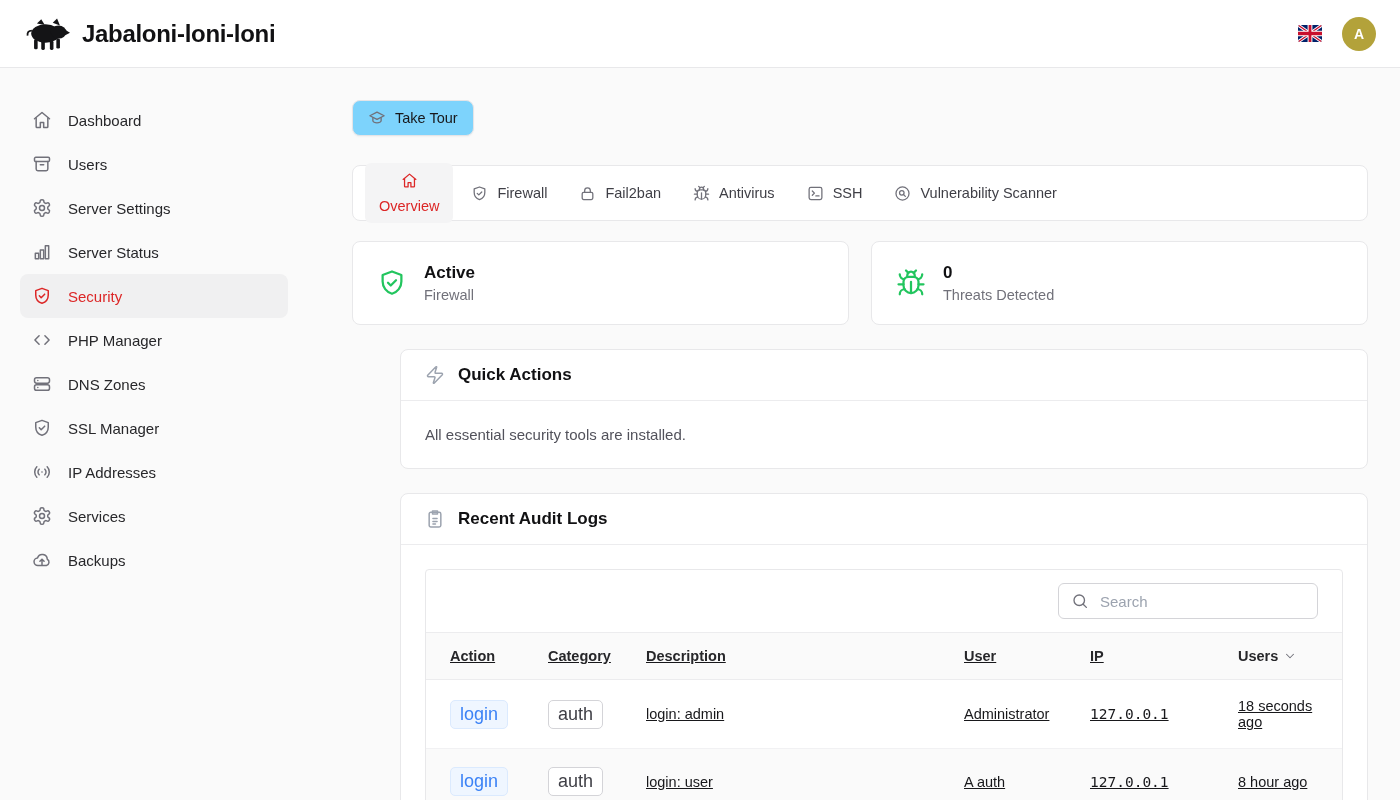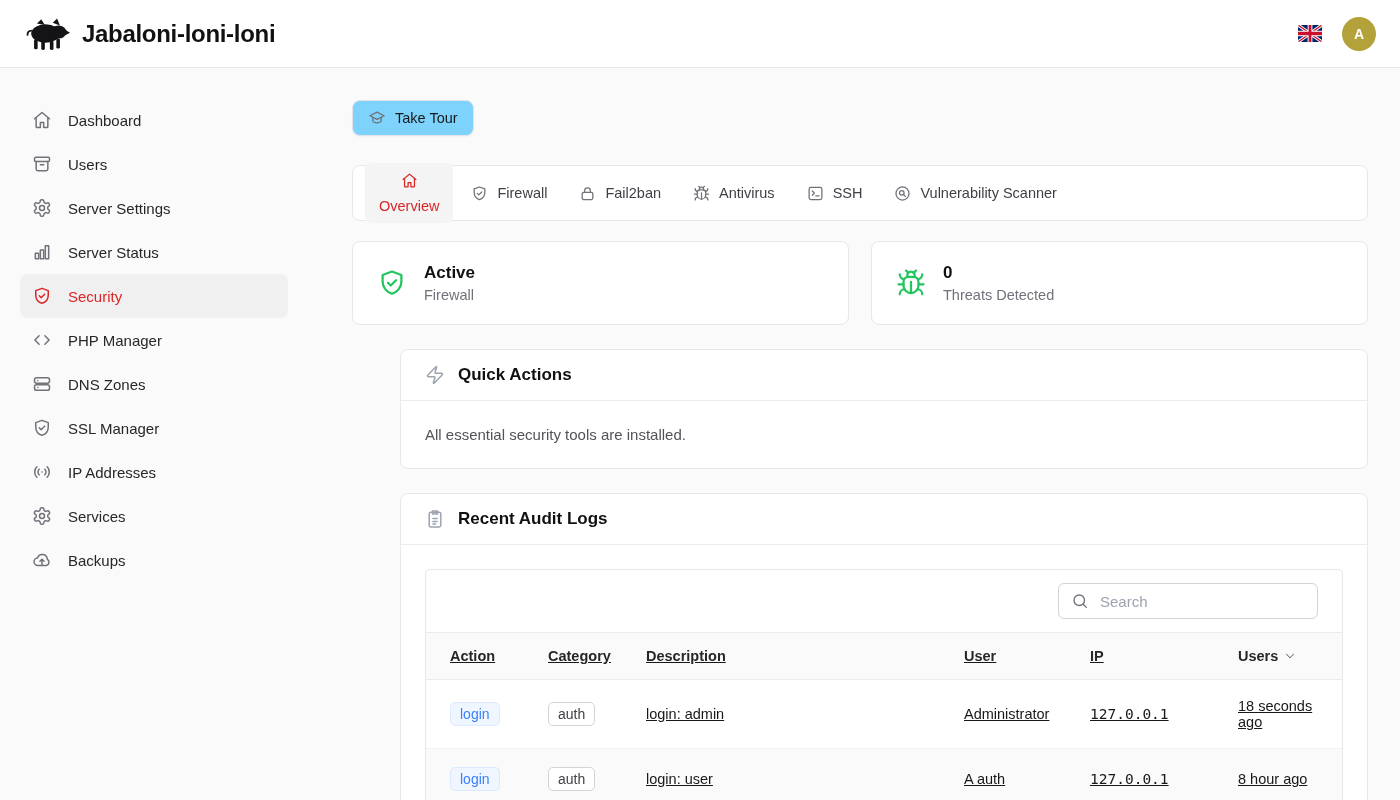--- a/index.html
+++ b/index.html
@@ -107,21 +107,21 @@
     padding:15px 12px; border-top:1px solid #ececee; border-bottom:1px solid #ececee;
   }
   table.audit th:first-child, table.audit td:first-child { padding-left:24px; }
   table.audit td { padding:18px 12px; font-size:14.5px; color:#18181b; border-top:1px solid #f1f1f3; }
   table.audit tbody tr:first-child td { border-top:none; }
   table.audit tbody tr:nth-child(even) { background:#fafafa; }
   .th-sort { display:inline-flex; align-items:center; gap:5px; cursor:pointer; }
   .th-sort .chev { color:#71717a; }
 
   .badge {
-    display:inline-block; padding:3px 9px; border-radius:5px; font-size:14px; cursor:pointer;
+    display:inline-block; padding:3px 9px; border-radius:5px; font-size:18px; cursor:pointer;
   }
   .badge-login { color:#3b82f6; background:#eff6ff; border:1px solid #dbeafe; }
   .badge-auth { color:#3f3f46; background:#ffffff; border:1px solid #d4d4d8; }
   .ip-cell { font-family:"DejaVu Sans Mono", monospace; font-size:13px; color:#a1a1aa; }
 </style>
 </head>
 <body>
 
 <svg width="0" height="0" style="position:absolute" aria-hidden="true">
   <defs>

